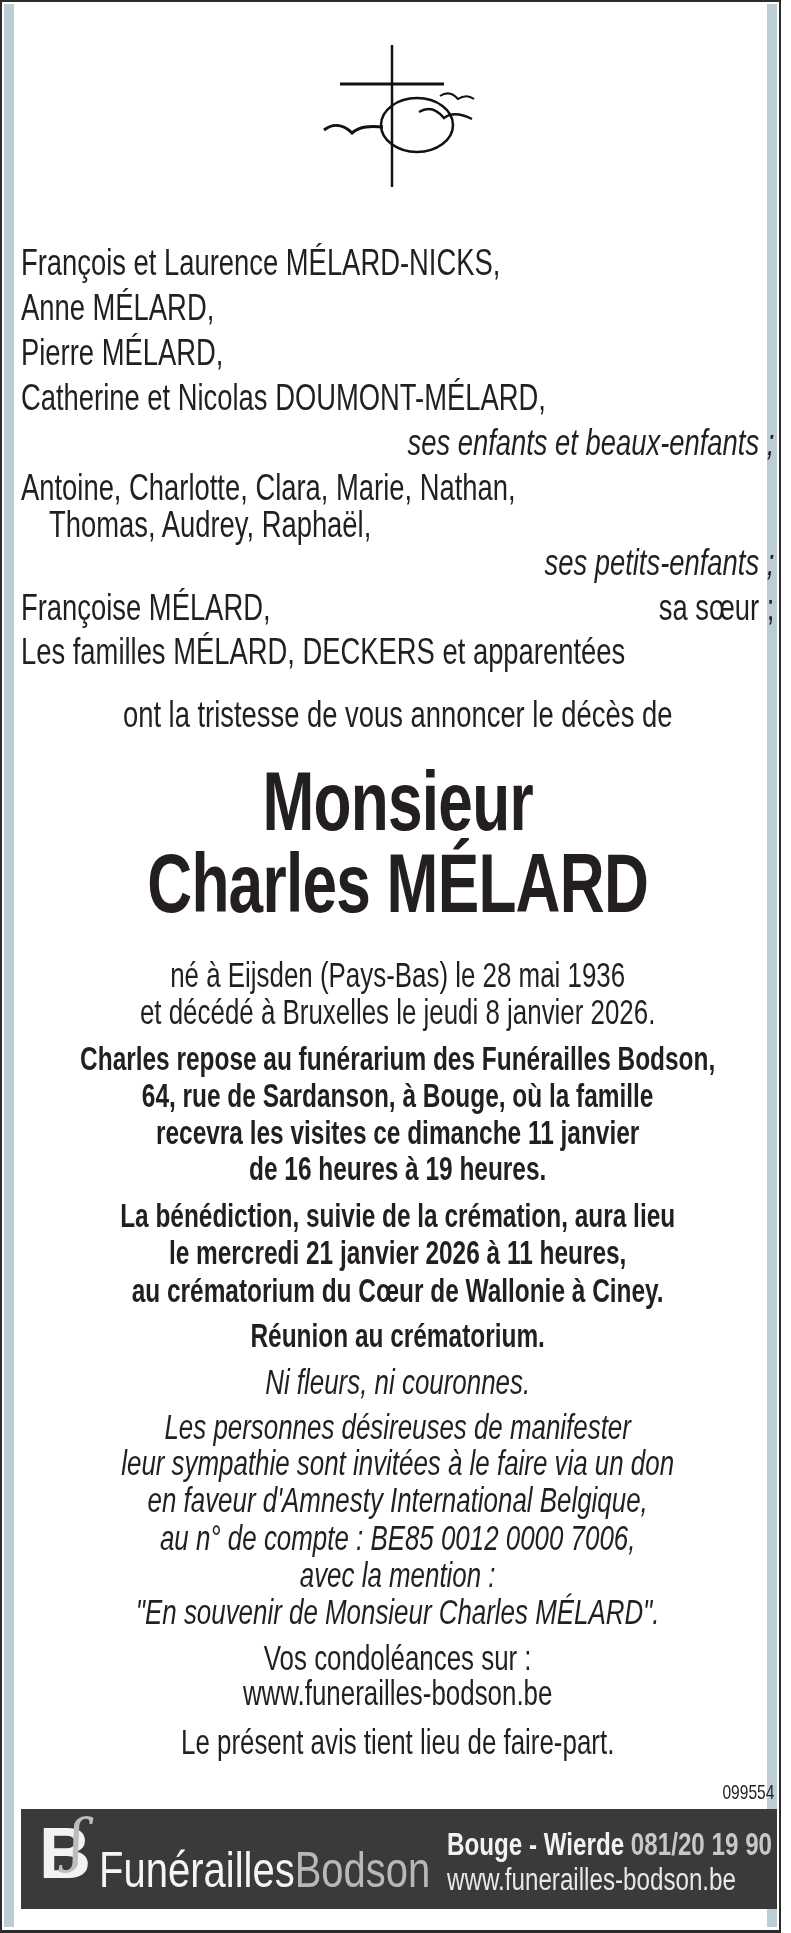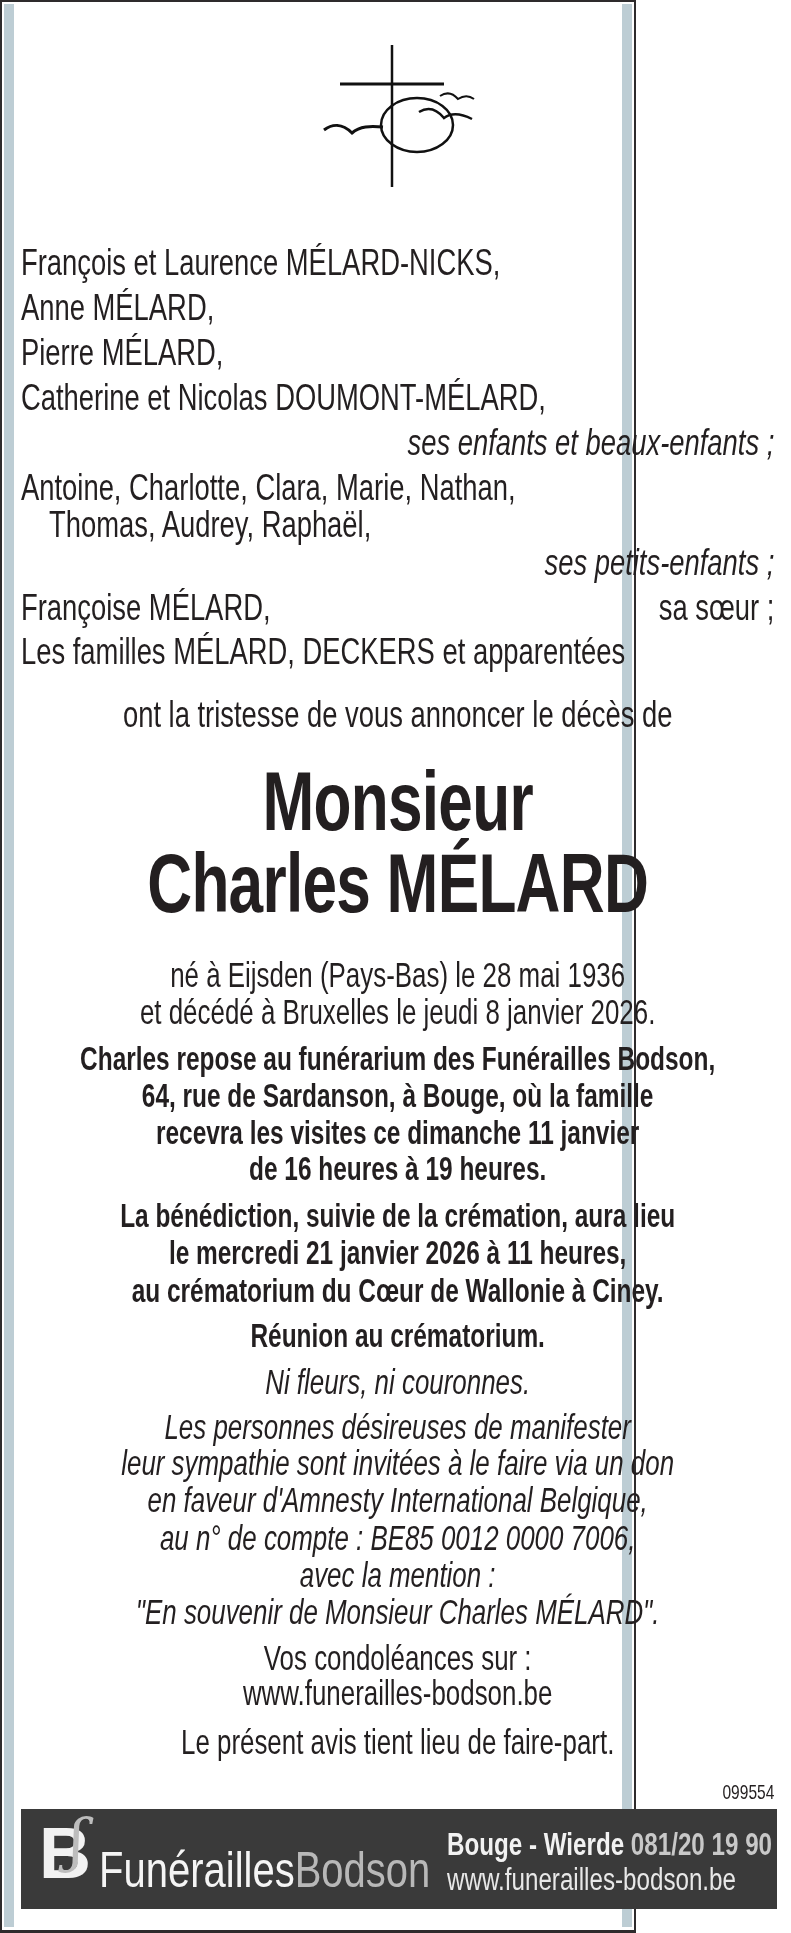--- a/index.html
+++ b/index.html
@@ -1,17 +1,17 @@
 <!DOCTYPE html>
 <html><head>
 <meta charset="utf-8">
 <style>
   html, body { margin: 0; padding: 0; background: #ffffff; }
   body { width: 791px; height: 1933px; position: relative; overflow: hidden; font-family: "Liberation Sans", "DejaVu Sans", sans-serif; color: #231f20; }
-  .frame { position: absolute; left: 0; top: 0; width: 636px; height: 1933px; box-sizing: border-box; border-top: 2px solid #2e2b2c; border-left: 2px solid #2e2b2c; border-right: 2px solid #2e2b2c; border-bottom: 3px solid #2e2b2c; background: #ffffff; }
+  .frame { position: absolute; left: 0; top: 0; width: 781px; height: 1933px; box-sizing: border-box; border-top: 2px solid #2e2b2c; border-left: 2px solid #2e2b2c; border-right: 2px solid #2e2b2c; border-bottom: 3px solid #2e2b2c; background: #ffffff; }
   .strip { position: absolute; top: 2px; bottom: 3px; width: 10px; background: #bdcdd4; }
   .strip.left { left: 2px; }
   .strip.right { right: 2px; }
 
   .emblem { position: absolute; left: 318px; top: 38px; width: 160px; height: 150px; }
 
   
   .textlayer { position: absolute; left: 19px; top: 0; width: 1018px; height: 1933px; transform: scaleX(0.74); transform-origin: 0 0; }
   .ln { position: absolute; left: 0; width: 1018px; white-space: nowrap; line-height: 1; }
   .l  { text-align: left; }

